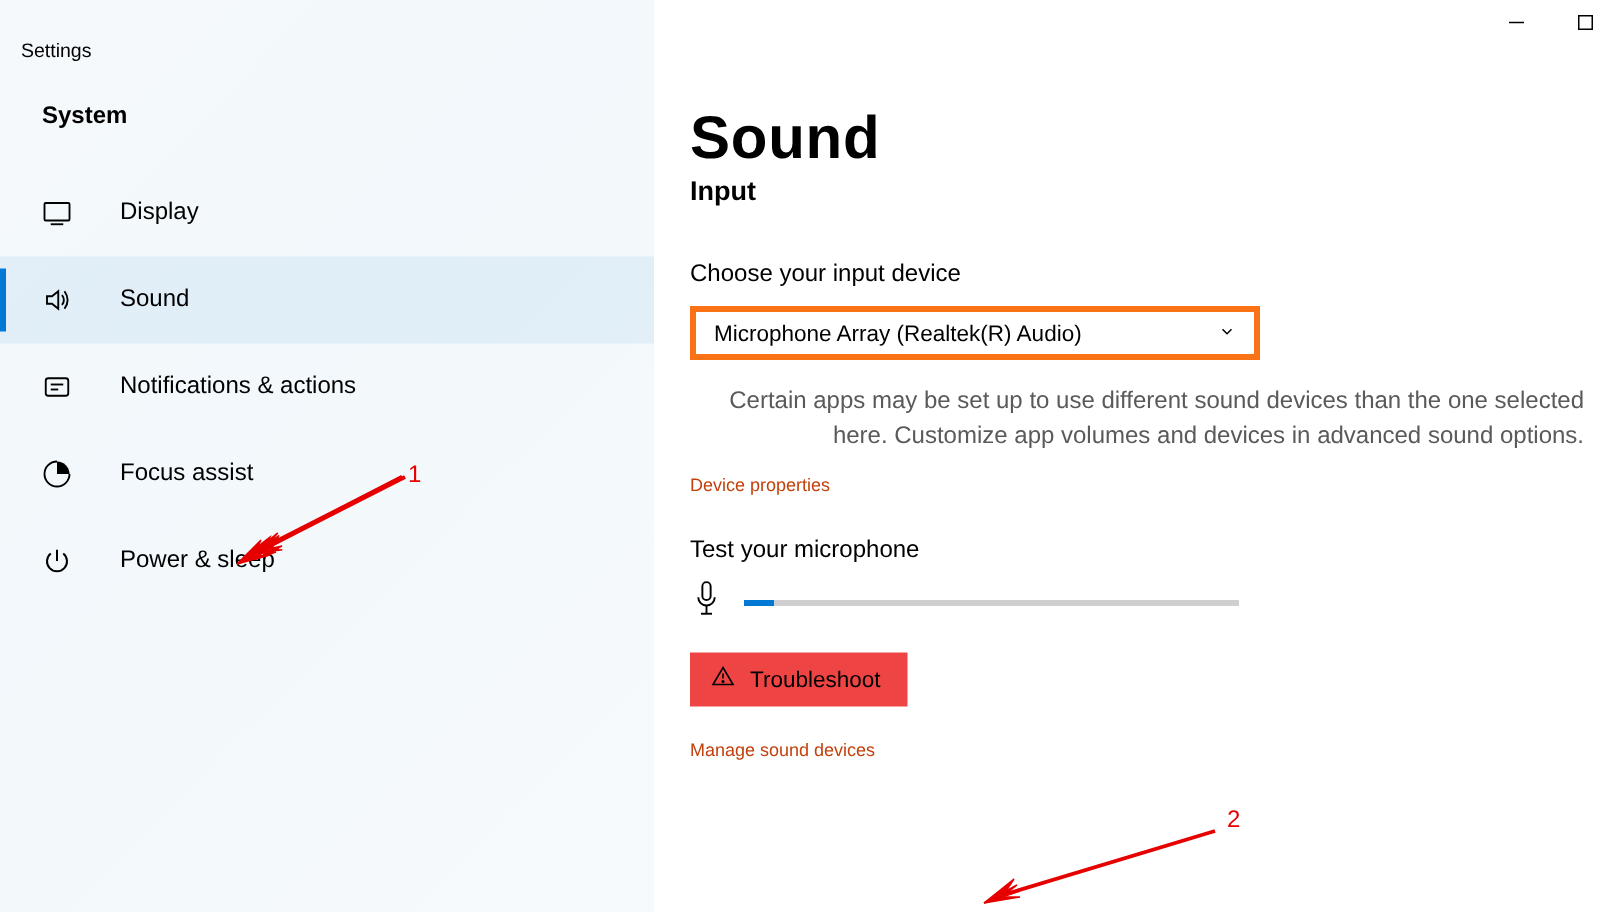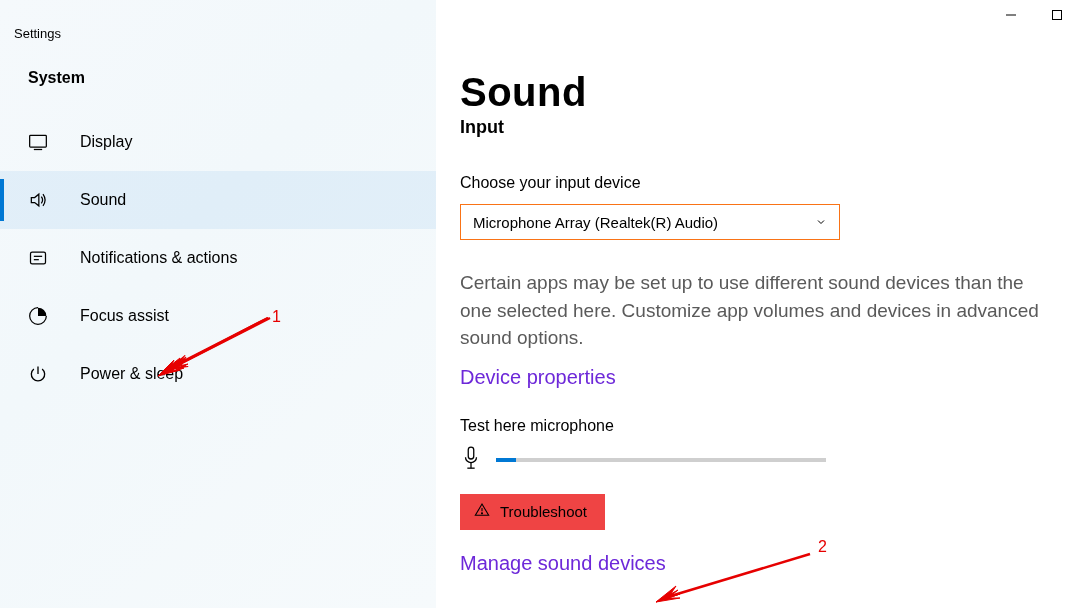--- a/index.html
+++ b/index.html
@@ -117,41 +117,42 @@
     font-size: 18px;
     font-weight: 700;
     margin-top: 2px;
   }
   .field-label {
     font-size: 16px;
     margin-top: 36px;
   }
   .dropdown {
     margin-top: 12px;
-    border: 1px solid #f97316;
+    border: 4px solid #f97316;
     height: 36px;
     width: 380px;
     display: flex;
     align-items: center;
     justify-content: space-between;
     padding: 0 12px;
     cursor: pointer;
     font-size: 15px;
     background: #fff;
   }
   .desc {
     color: #5a5a5a;
-    font-size: 19px;
-    margin-top: 29px;
+    font-size: 16px;
+    margin-top: 16px;
     line-height: 1.45;
     max-width: 610px;
+    text-align: right;
   }
   .link {
-    color: #6d28d9;
-    font-size: 20px;
+    color: #c2410c;
+    font-size: 12px;
     margin-top: 14px;
     display: inline-block;
     cursor: pointer;
   }
   .mic-row {
     margin-top: 10px;
     display: flex;
     align-items: center;
     gap: 14px;
   }
@@ -287,21 +288,21 @@
         <svg width="12" height="12" viewBox="0 0 24 24" fill="none" stroke="#000" stroke-width="2">
           <polyline points="6 9 12 15 18 9"></polyline>
         </svg>
       </span>
     </div>
 
     <div class="desc">Certain apps may be set up to use different sound devices than the one selected here. Customize app volumes and devices in advanced sound options.</div>
 
     <a class="link">Device properties</a>
 
-    <div class="field-label test">Test here microphone</div>
+    <div class="field-label test">Test your microphone</div>
 
     <div class="mic-row">
       <span>
         <svg width="22" height="28" viewBox="0 0 24 30" fill="none" stroke="#000" stroke-width="1.4">
           <rect x="9" y="2" width="6" height="13" rx="3"></rect>
           <path d="M6 13 A6 6 0 0 0 18 13"></path>
           <line x1="12" y1="19" x2="12" y2="25"></line>
           <line x1="8" y1="25" x2="16" y2="25"></line>
         </svg>
       </span>

